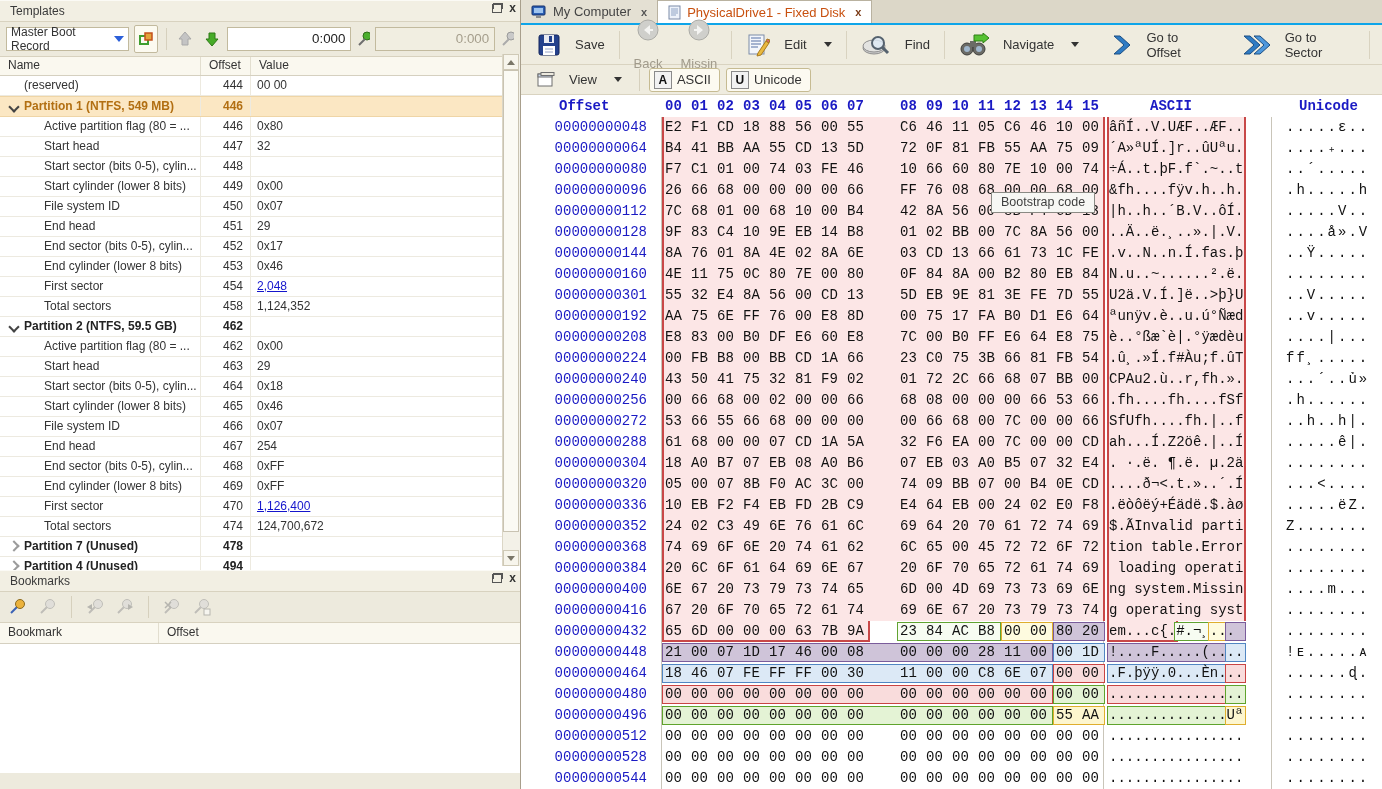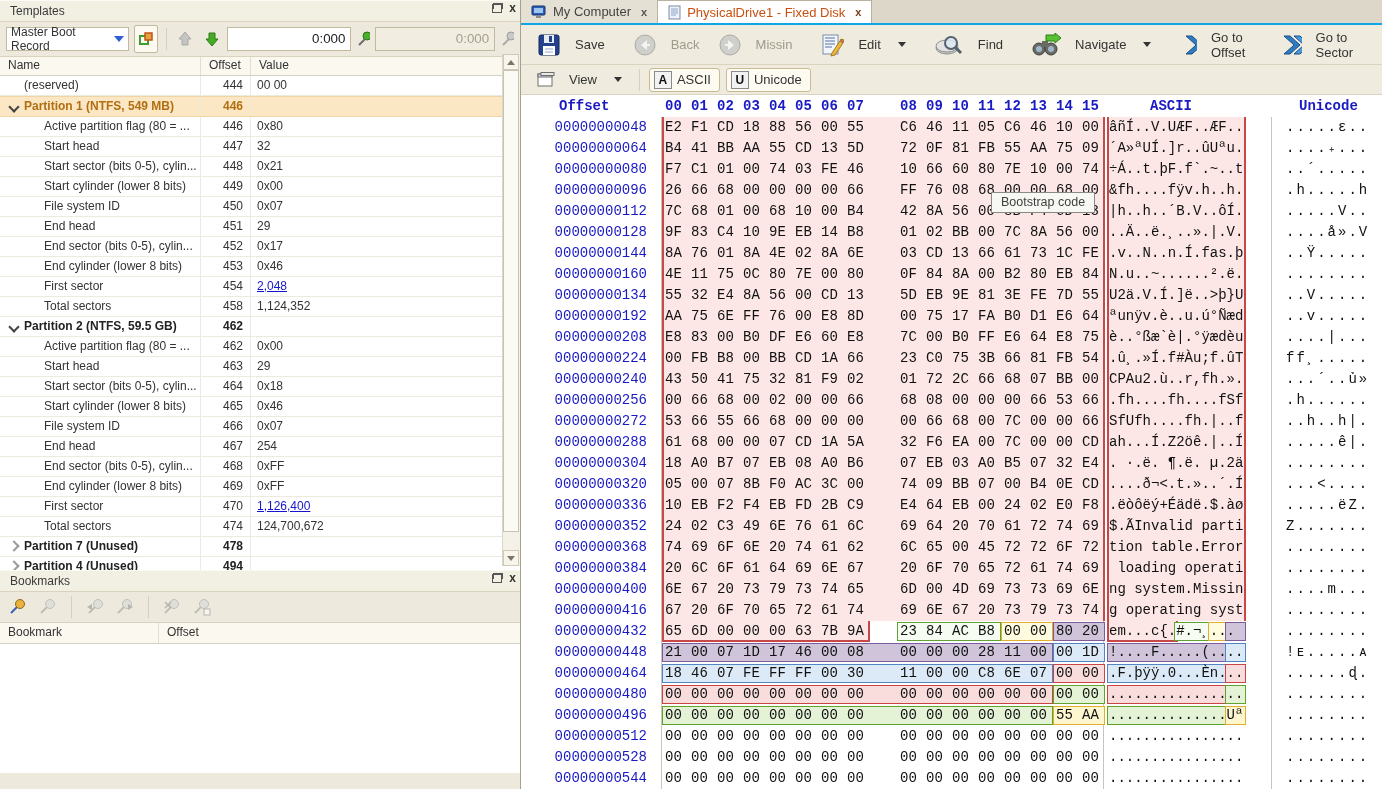--- a/index.html
+++ b/index.html
@@ -60,21 +60,21 @@
   #right{position:absolute;left:521px;top:0;right:0;height:789px;background:#fff;}
   #tabbar{height:23px;background:#DCD7C8;display:flex;border-bottom:2px solid #0ea5e9;}
   .tab{display:flex;align-items:center;gap:6px;padding:0 10px;border-right:1px solid #B9B2A0;background:#E4E0D3;color:#444;
        font-size:13px;height:23px;box-sizing:border-box;}
   .tab.active{background:#FFFFFF;color:#C8500F;border-top:1px solid #B9B2A0;}
   .tab .tx{font-size:11px;font-weight:bold;color:#555;margin-left:4px;}
   .tab.active .tx{color:#7A3A16;}
 
   #toolbar1{height:39px;background:#EFECDF;border-bottom:1px solid #D9D3C0;display:flex;align-items:center;padding:0 8px;gap:2px;}
   .tb-btn{display:flex;align-items:center;gap:14px;padding:3px 8px;border-radius:2px;color:#333;font-size:13px;}
-  .tb-btn.dis{color:#A09A8B;}
+  .tb-btn.dis{color:#A09A8B;flex-direction:column;}
   .tb-sep{width:1px;height:28px;background:#D9D3C0;margin:0 4px;}
   .caret{width:0;height:0;border-left:4px solid transparent;border-right:4px solid transparent;border-top:5px solid #333;margin-left:3px;}
 
   #toolbar2{height:29px;background:#EFECDF;border-bottom:1px solid #D9D3C0;display:flex;align-items:center;padding:0 8px;gap:6px;}
   .toggle{display:flex;align-items:center;gap:5px;border:1px solid #C6BB92;background:#FCFAF1;border-radius:3px;
           padding:2px 8px 2px 4px;font-size:13px;color:#333;}
   .letter-ico{width:16px;height:16px;border:1px solid #8A8A8A;background:#F2F2F2;font-weight:bold;font-size:12px;
               display:flex;align-items:center;justify-content:center;color:#111;}
 
   
@@ -174,21 +174,20 @@
         <div class="c-val">0x80</div>
       </div>
       <div class="trow">
         <div class="c-name"><span style="padding-left: 44px;">Start head</span></div>
         <div class="c-off">447</div>
         <div class="c-val">32</div>
       </div>
       <div class="trow">
         <div class="c-name"><span style="padding-left: 44px;">Start sector (bits 0-5), cylin...</span></div>
         <div class="c-off">448</div>
-        <div class="c-val">0x21</div>
       </div>
       <div class="trow">
         <div class="c-name"><span style="padding-left: 44px;">Start cylinder (lower 8 bits)</span></div>
         <div class="c-off">449</div>
         <div class="c-val">0x00</div>
       </div>
       <div class="trow">
         <div class="c-name"><span style="padding-left: 44px;">File system ID</span></div>
         <div class="c-off">450</div>
         <div class="c-val">0x07</div>
@@ -724,21 +723,21 @@
         </div>
         <div class="acol">
           <div class="rg rg-boot" style="left: -2px; width: 138.88px;"></div>
           <pre>N.u..~......².ë.</pre>
         </div>
         <div class="ucol">
           <pre>........</pre>
         </div>
       </div>
       <div class="hexrow" style="top: 168px;">
-        <div class="off mono">00000000134</div>
+        <div class="off mono">00000000301</div>
         <div class="bgrid">
           <div class="rg rg-boot" style="left: -3px; width: 443px;"></div>
           <span class="byte mono" style="left: 0px;">55</span>
           <span class="byte mono" style="left: 26px;">32</span>
           <span class="byte mono" style="left: 52px;">E4</span>
           <span class="byte mono" style="left: 78px;">8A</span>
           <span class="byte mono" style="left: 104px;">56</span>
           <span class="byte mono" style="left: 130px;">00</span>
           <span class="byte mono" style="left: 156px;">CD</span>
           <span class="byte mono" style="left: 182px;">13</span>

